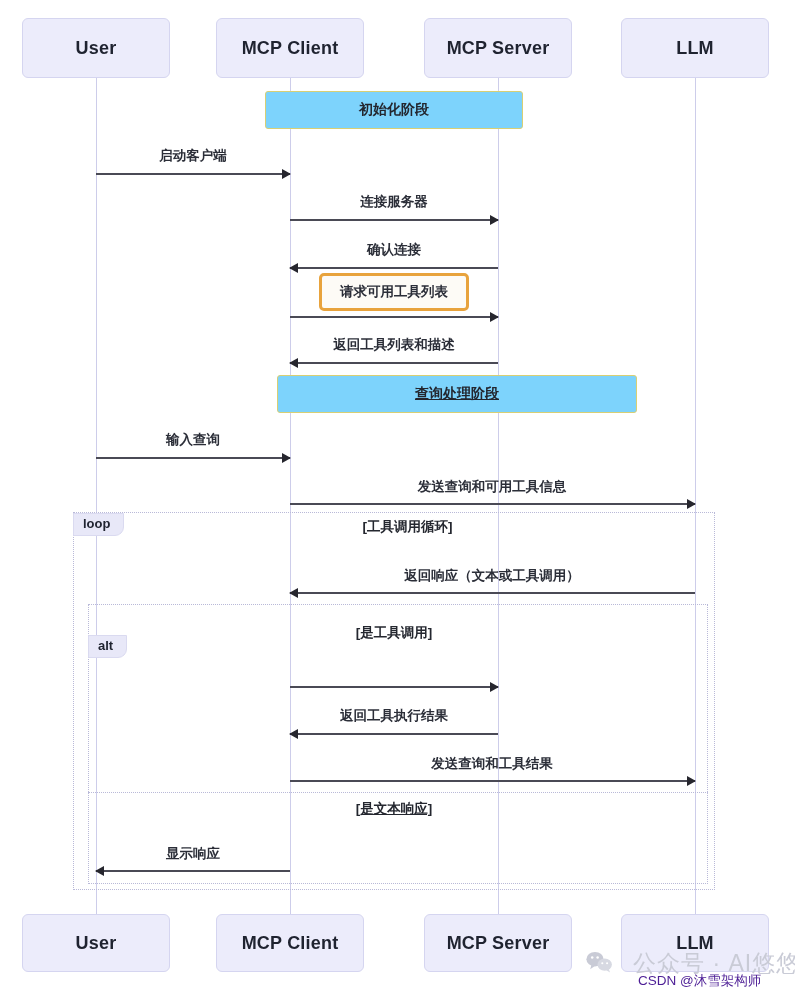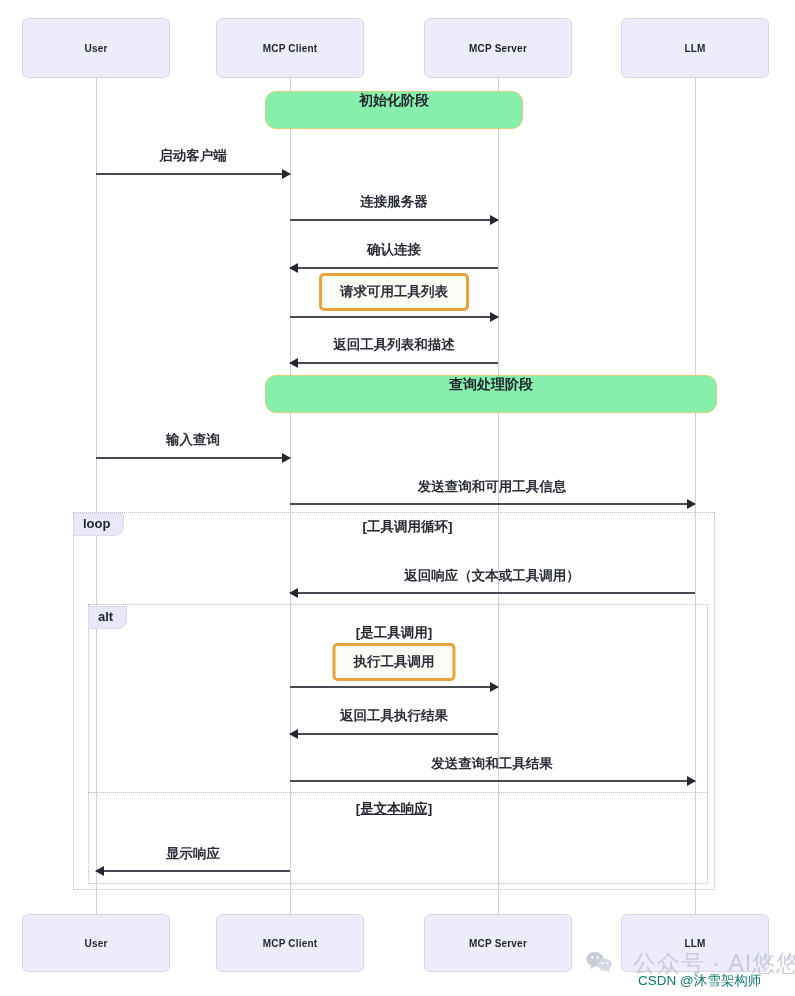--- a/index.html
+++ b/index.html
@@ -21,41 +21,42 @@
   
   .participant {
     position: absolute;
     box-sizing: border-box;
     background: #ececfb;
     border: 1px solid #d5d5f0;
     border-radius: 6px;
     display: flex;
     align-items: center;
     justify-content: center;
-    font-size: 10px;
+    font-size: 18px;
     font-weight: 700;
     color: #1f2330;
     letter-spacing: .2px;
   }
 
   
   .lifeline {
     position: absolute;
     width: 1px;
     background: #cdcdea;
   }
 
   
   .phase-bar {
     position: absolute;
     box-sizing: border-box;
-    background: #86efac;
+    background: #7dd3fc;
     border: 1px solid #d8cf74;
-    border-radius: 11px;
+    border-radius: 3px;
     display: flex;
+    align-items: center;
     justify-content: center;
     font-size: 14px;
     font-weight: 700;
     color: #23262e;
   }
 
   
   .msg {
     position: absolute;
     height: 0;
@@ -146,21 +147,21 @@
   .wm-text {
     font-size: 23px;
     font-weight: 400;
     color: #c9cbd6;
     white-space: nowrap;
     letter-spacing: 1px;
   }
   .wm-sub {
     position: absolute;
     font-size: 13.5px;
-    color: #0f766e;
+    color: #4c1d95;
     white-space: nowrap;
     pointer-events: none;
   }
   .wechat-icon { flex: 0 0 auto; }
 </style>
 </head>
 <body>
 
 <div id="canvas">
 
@@ -209,21 +210,21 @@
     <div class="line"></div>
     <div class="head"></div>
   </div>
 
   <div class="msg-label" style="left:394px; top:336px;">返回工具列表和描述</div>
   <div class="msg left" style="left:290px; top:362px; width:208px;">
     <div class="line"></div>
     <div class="head"></div>
   </div>
 
-  <div class="phase-bar" style="left:265px; top:375px; width:452px; height:38px;">
+  <div class="phase-bar" style="left:277px; top:375px; width:360px; height:38px;text-decoration:underline;">
     <span>查询处理阶段</span>
   </div>
 
   <div class="msg-label" style="left:193px; top:431px;">输入查询</div>
   <div class="msg right" style="left:96px; top:457px; width:194px;">
     <div class="line"></div>
     <div class="head"></div>
   </div>
 
   <div class="msg-label" style="left:492px; top:478px;">发送查询和可用工具信息</div>
@@ -236,24 +237,23 @@
   <div class="fragment-tag" style="left:73px; top:513px;">loop</div>
   <div class="fragment-cond" style="left:394px; top:518px;padding-left:27px;">[工具调用循环]</div>
 
   <div class="msg-label" style="left:492px; top:567px;">返回响应（文本或工具调用）</div>
   <div class="msg left" style="left:290px; top:592px; width:405px;">
     <div class="line"></div>
     <div class="head"></div>
   </div>
 
   <div class="fragment" style="left:88px; top:604px; width:620px; height:280px;"></div>
-  <div class="fragment-tag" style="left:88px; top:606px;">alt</div>
+  <div class="fragment-tag" style="left:88px; top:635px;">alt</div>
   <div class="fragment-cond" style="left:394px; top:624px;">[是工具调用]</div>
 
-  <div class="msg-label highlight" style="left:394px; top:643px;">执行工具调用</div>
   <div class="msg right" style="left:290px; top:686px; width:208px;">
     <div class="line"></div>
     <div class="head"></div>
   </div>
 
   <div class="msg-label" style="left:394px; top:707px;">返回工具执行结果</div>
   <div class="msg left" style="left:290px; top:733px; width:208px;">
     <div class="line"></div>
     <div class="head"></div>
   </div>

